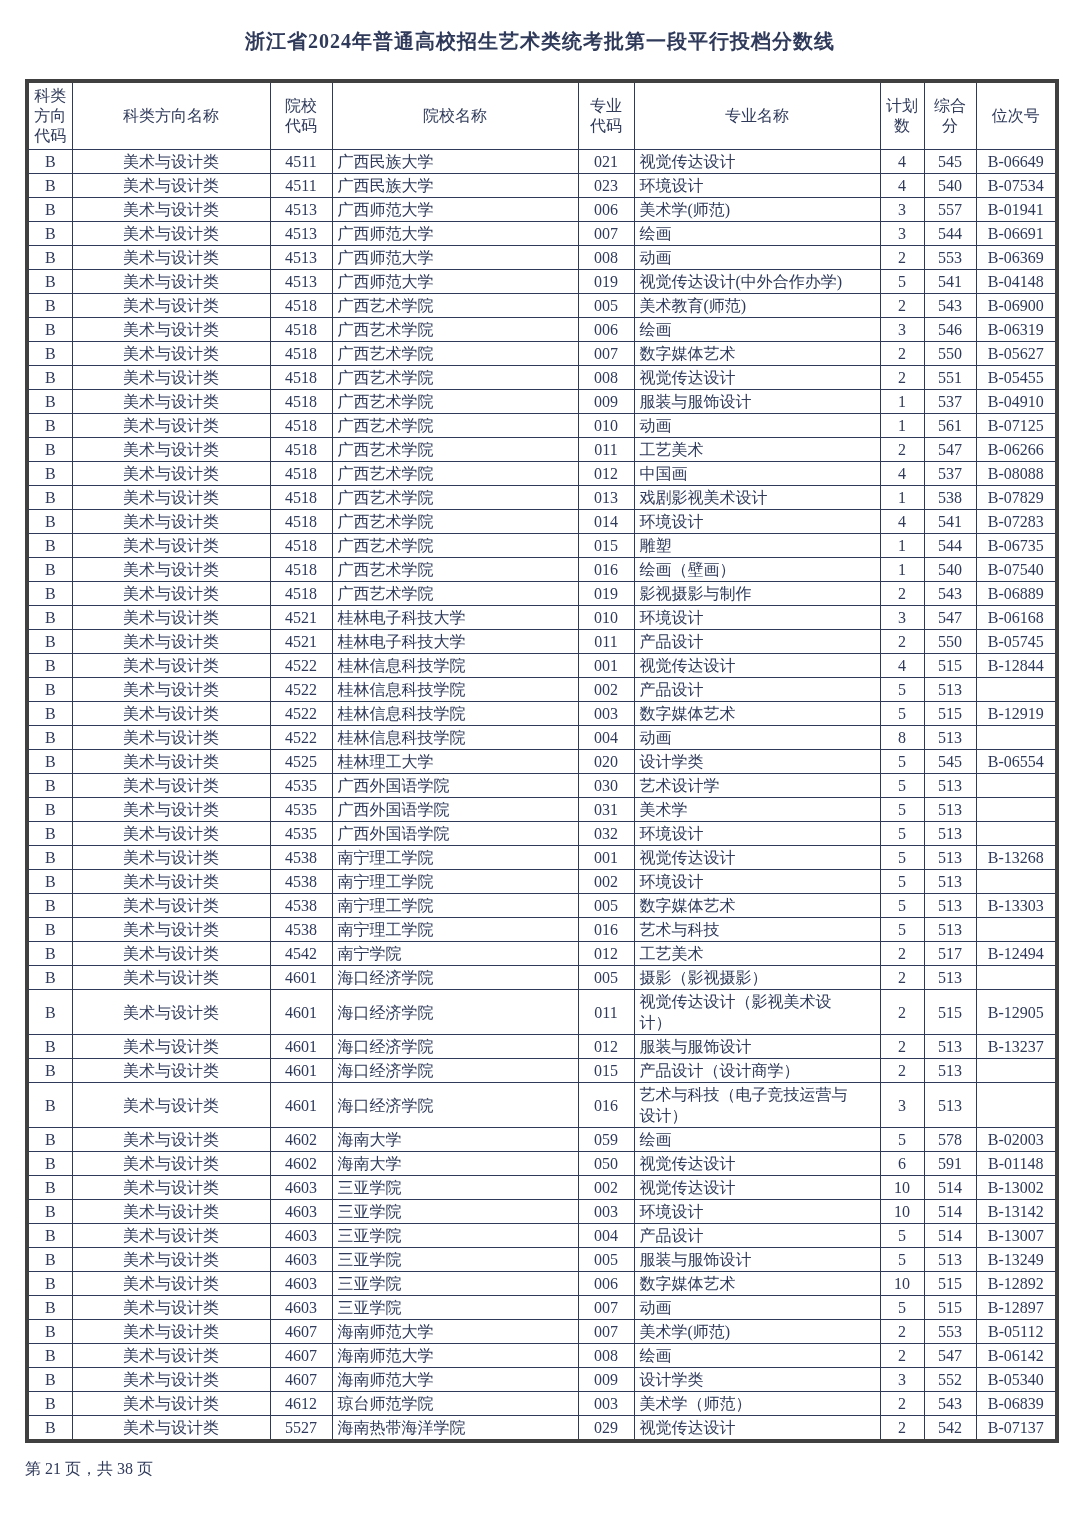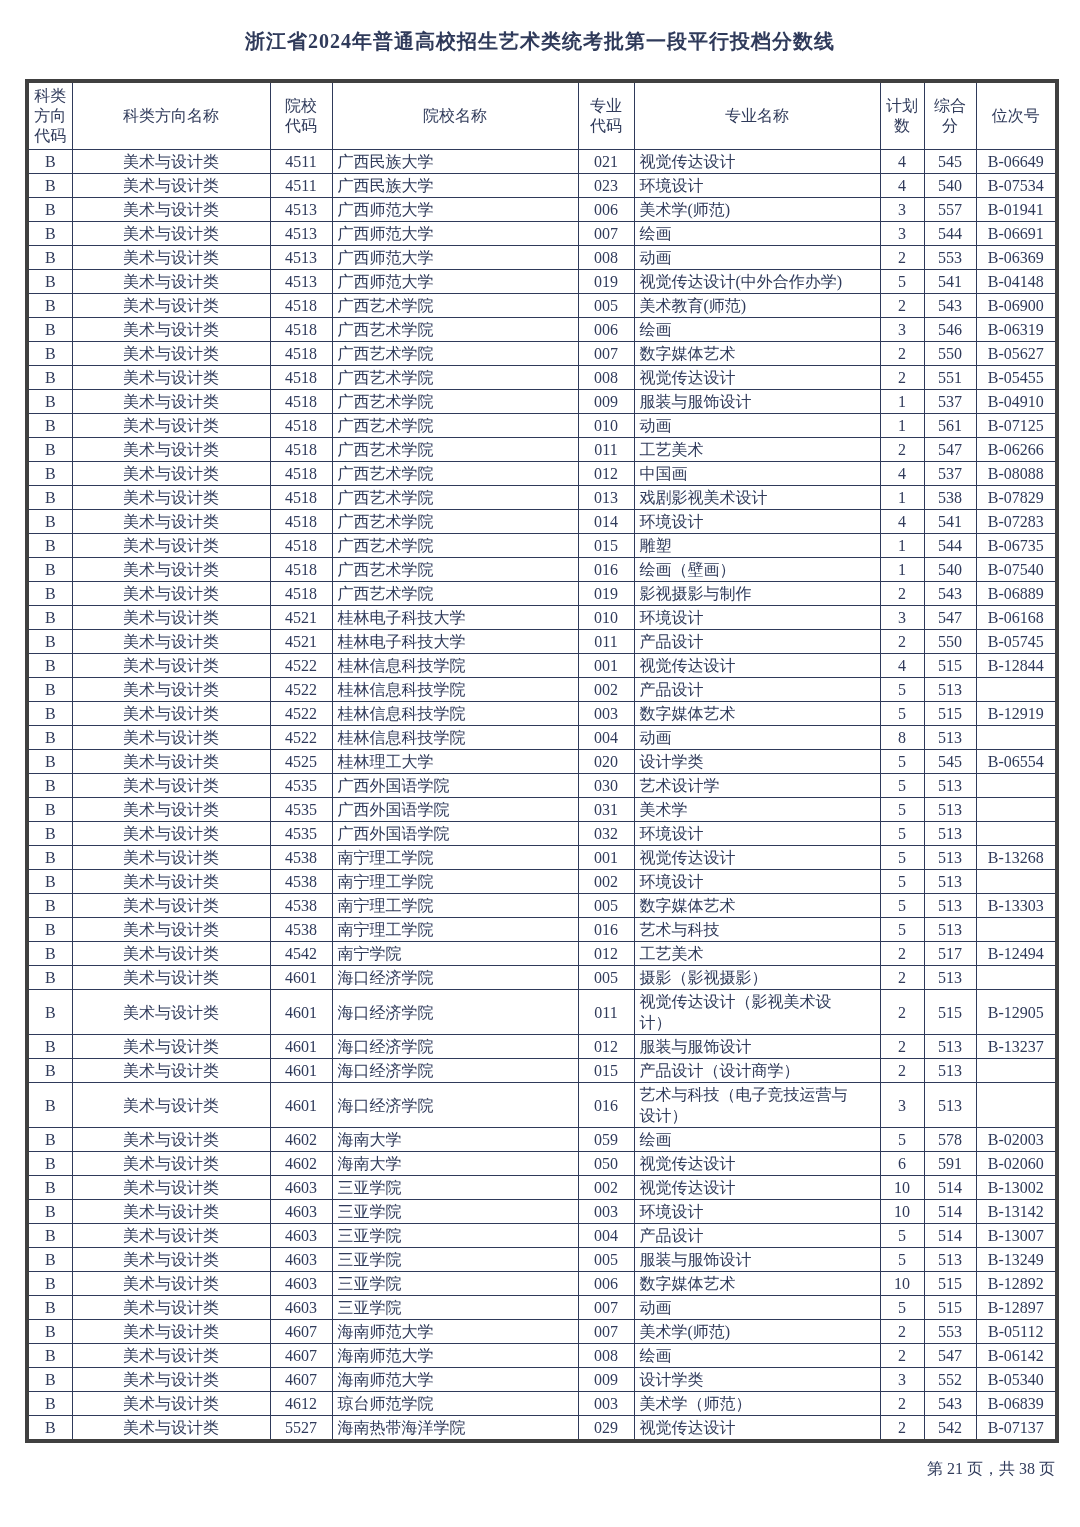--- a/index.html
+++ b/index.html
@@ -37,21 +37,21 @@
     text-align: center;
     white-space: pre-line;
   }
   .score-table td {
     padding: 1px 5px;
     line-height: 21px;
   }
   td.ac { text-align: center; }
   td.al { text-align: left; white-space: pre-line; }
   .footer {
-    text-align: right;
+    text-align: left;
     font-size: 16px;
     margin-top: 16px;
   }
 </style>
 </head>
 <body>
 
 <div class="page">
 
   <div class="title">浙江省2024年普通高校招生艺术类统考批第一段平行投档分数线</div>
@@ -532,21 +532,21 @@
         </tr>
         <tr>
           <td class="ac">B</td>
           <td class="ac">美术与设计类</td>
           <td class="ac">4602</td>
           <td class="al">海南大学</td>
           <td class="ac">050</td>
           <td class="al">视觉传达设计</td>
           <td class="ac">6</td>
           <td class="ac">591</td>
-          <td class="ac">B-02060</td>
+          <td class="ac">B-01148</td>
         </tr>
         <tr>
           <td class="ac">B</td>
           <td class="ac">美术与设计类</td>
           <td class="ac">4603</td>
           <td class="al">三亚学院</td>
           <td class="ac">002</td>
           <td class="al">视觉传达设计</td>
           <td class="ac">10</td>
           <td class="ac">514</td>

